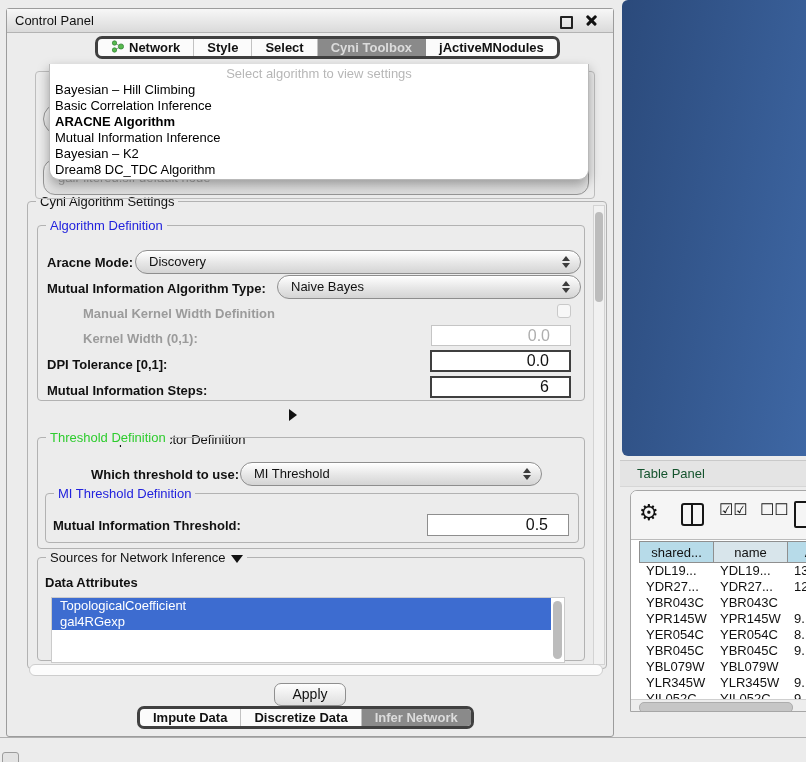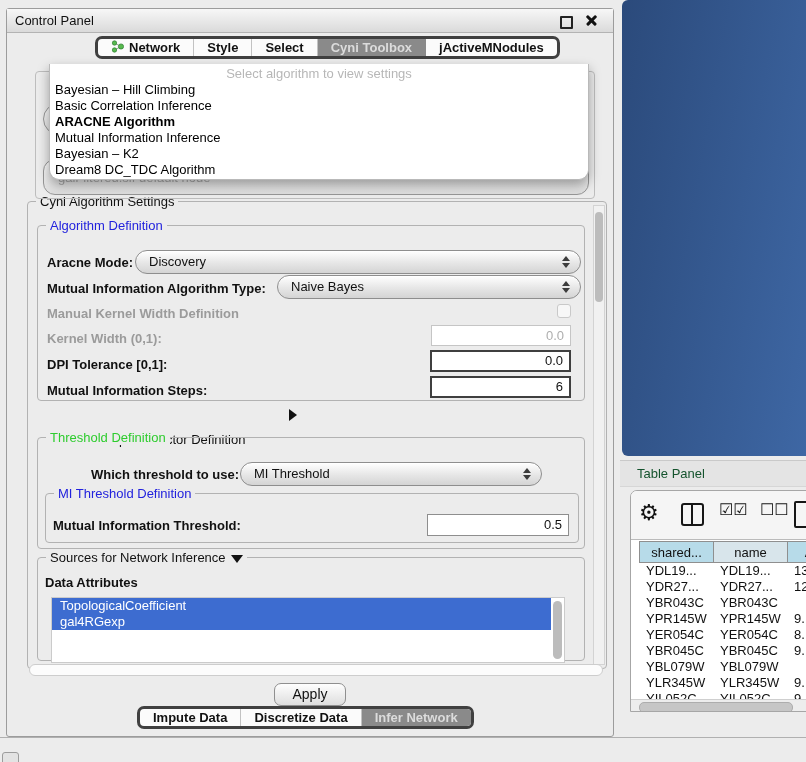--- a/index.html
+++ b/index.html
@@ -39,24 +39,24 @@
     box-shadow:0 5px 12px rgba(0,0,0,.35);z-index:6;padding:2px 0 1px;margin-left:24px;}
   .dd-ph{font-size:13px;color:#b7b7b7;text-align:center;height:16px;line-height:16px;}
   .dd-item{font-size:13px;color:#000;height:16px;line-height:16px;padding-left:5px;white-space:nowrap;}
   .dd-item.bold{font-weight:bold;}
   
   .group{position:absolute;border:1px solid #b2b2b2;border-radius:4px;box-sizing:border-box;}
   .legend{position:absolute;top:-8px;left:8px;background:#ececec;padding:0 4px;font-size:13px;
     color:#111;white-space:nowrap;}
   .legend.blue{color:#2222dd;} .legend.green{color:#2ecc2e;}
   .lbl{position:absolute;font-size:13px;font-weight:bold;color:#111;white-space:nowrap;}
-  .lbl.dis{color:#9b9b9b;}
+  .lbl.dis{color:#9b9b9b;margin-left:36px;}
   .lbl.plain{font-weight:normal;}
-  .fld{position:absolute;background:#fff;font-size:13px;color:#111;text-align:right;
-    padding:0 6px;line-height:20px;box-sizing:border-box;}
+  .fld{position:absolute;background:#fff;font-size:16px;color:#111;text-align:right;
+    padding:0 20px;line-height:20px;box-sizing:border-box;}
   .fld.dark{border:2px solid #3f3f3f;height:22px;line-height:18px;}
   .fld.lite{border:1px solid #c5c5c5;color:#aeaeae;height:21px;}
   .fld.med{border:1px solid #8e8e8e;height:22px;}
   .combo{position:absolute;height:24px;border:1px solid #8e8e8e;border-radius:12px;
     background:linear-gradient(#ffffff,#e6e6e6 55%,#d4d4d4);box-shadow:inset 0 1px 0 #fff;box-sizing:border-box;}
   .combo .val{position:absolute;left:13px;top:3px;font-size:13px;color:#111;white-space:nowrap;}
   .spin{position:absolute;right:9px;top:50%;width:9px;height:14px;transform:translateY(-50%);}
   .spin i{position:absolute;left:0;width:0;height:0;border-left:4.5px solid transparent;border-right:4.5px solid transparent;}
   .spin i.up{top:1px;border-bottom:5px solid #3c3c3c;}
   .spin i.dn{bottom:1px;border-top:5px solid #3c3c3c;}

